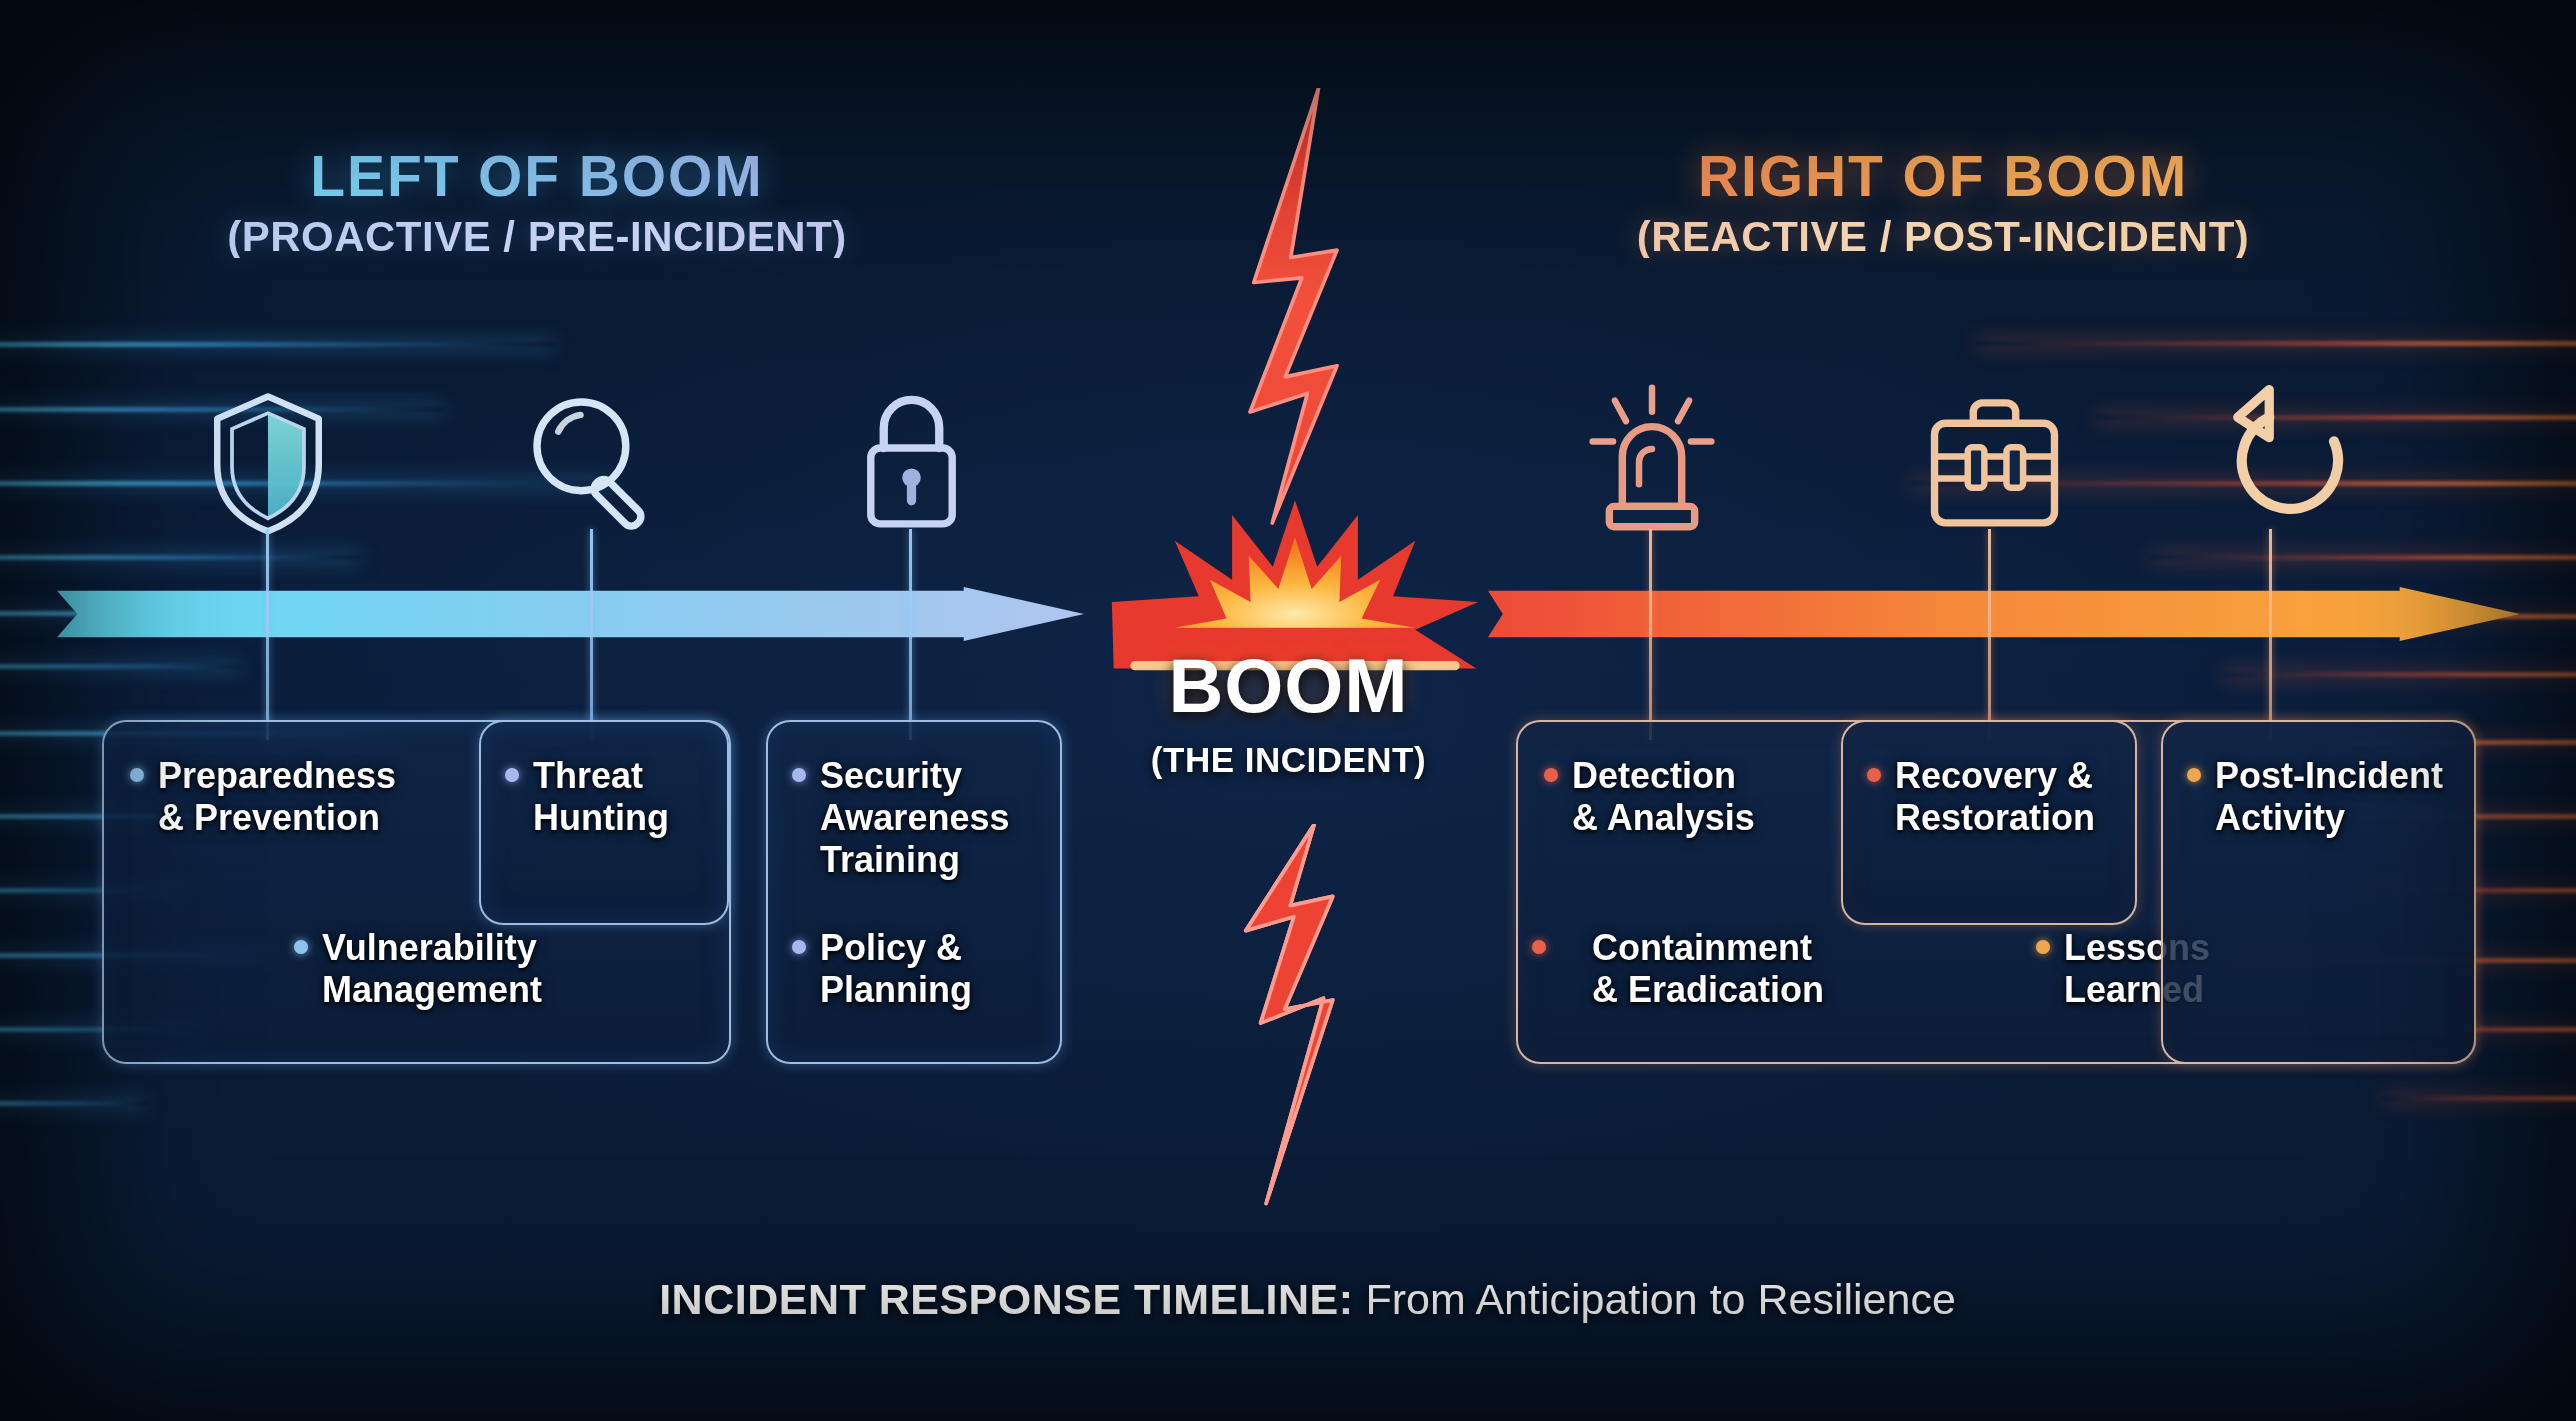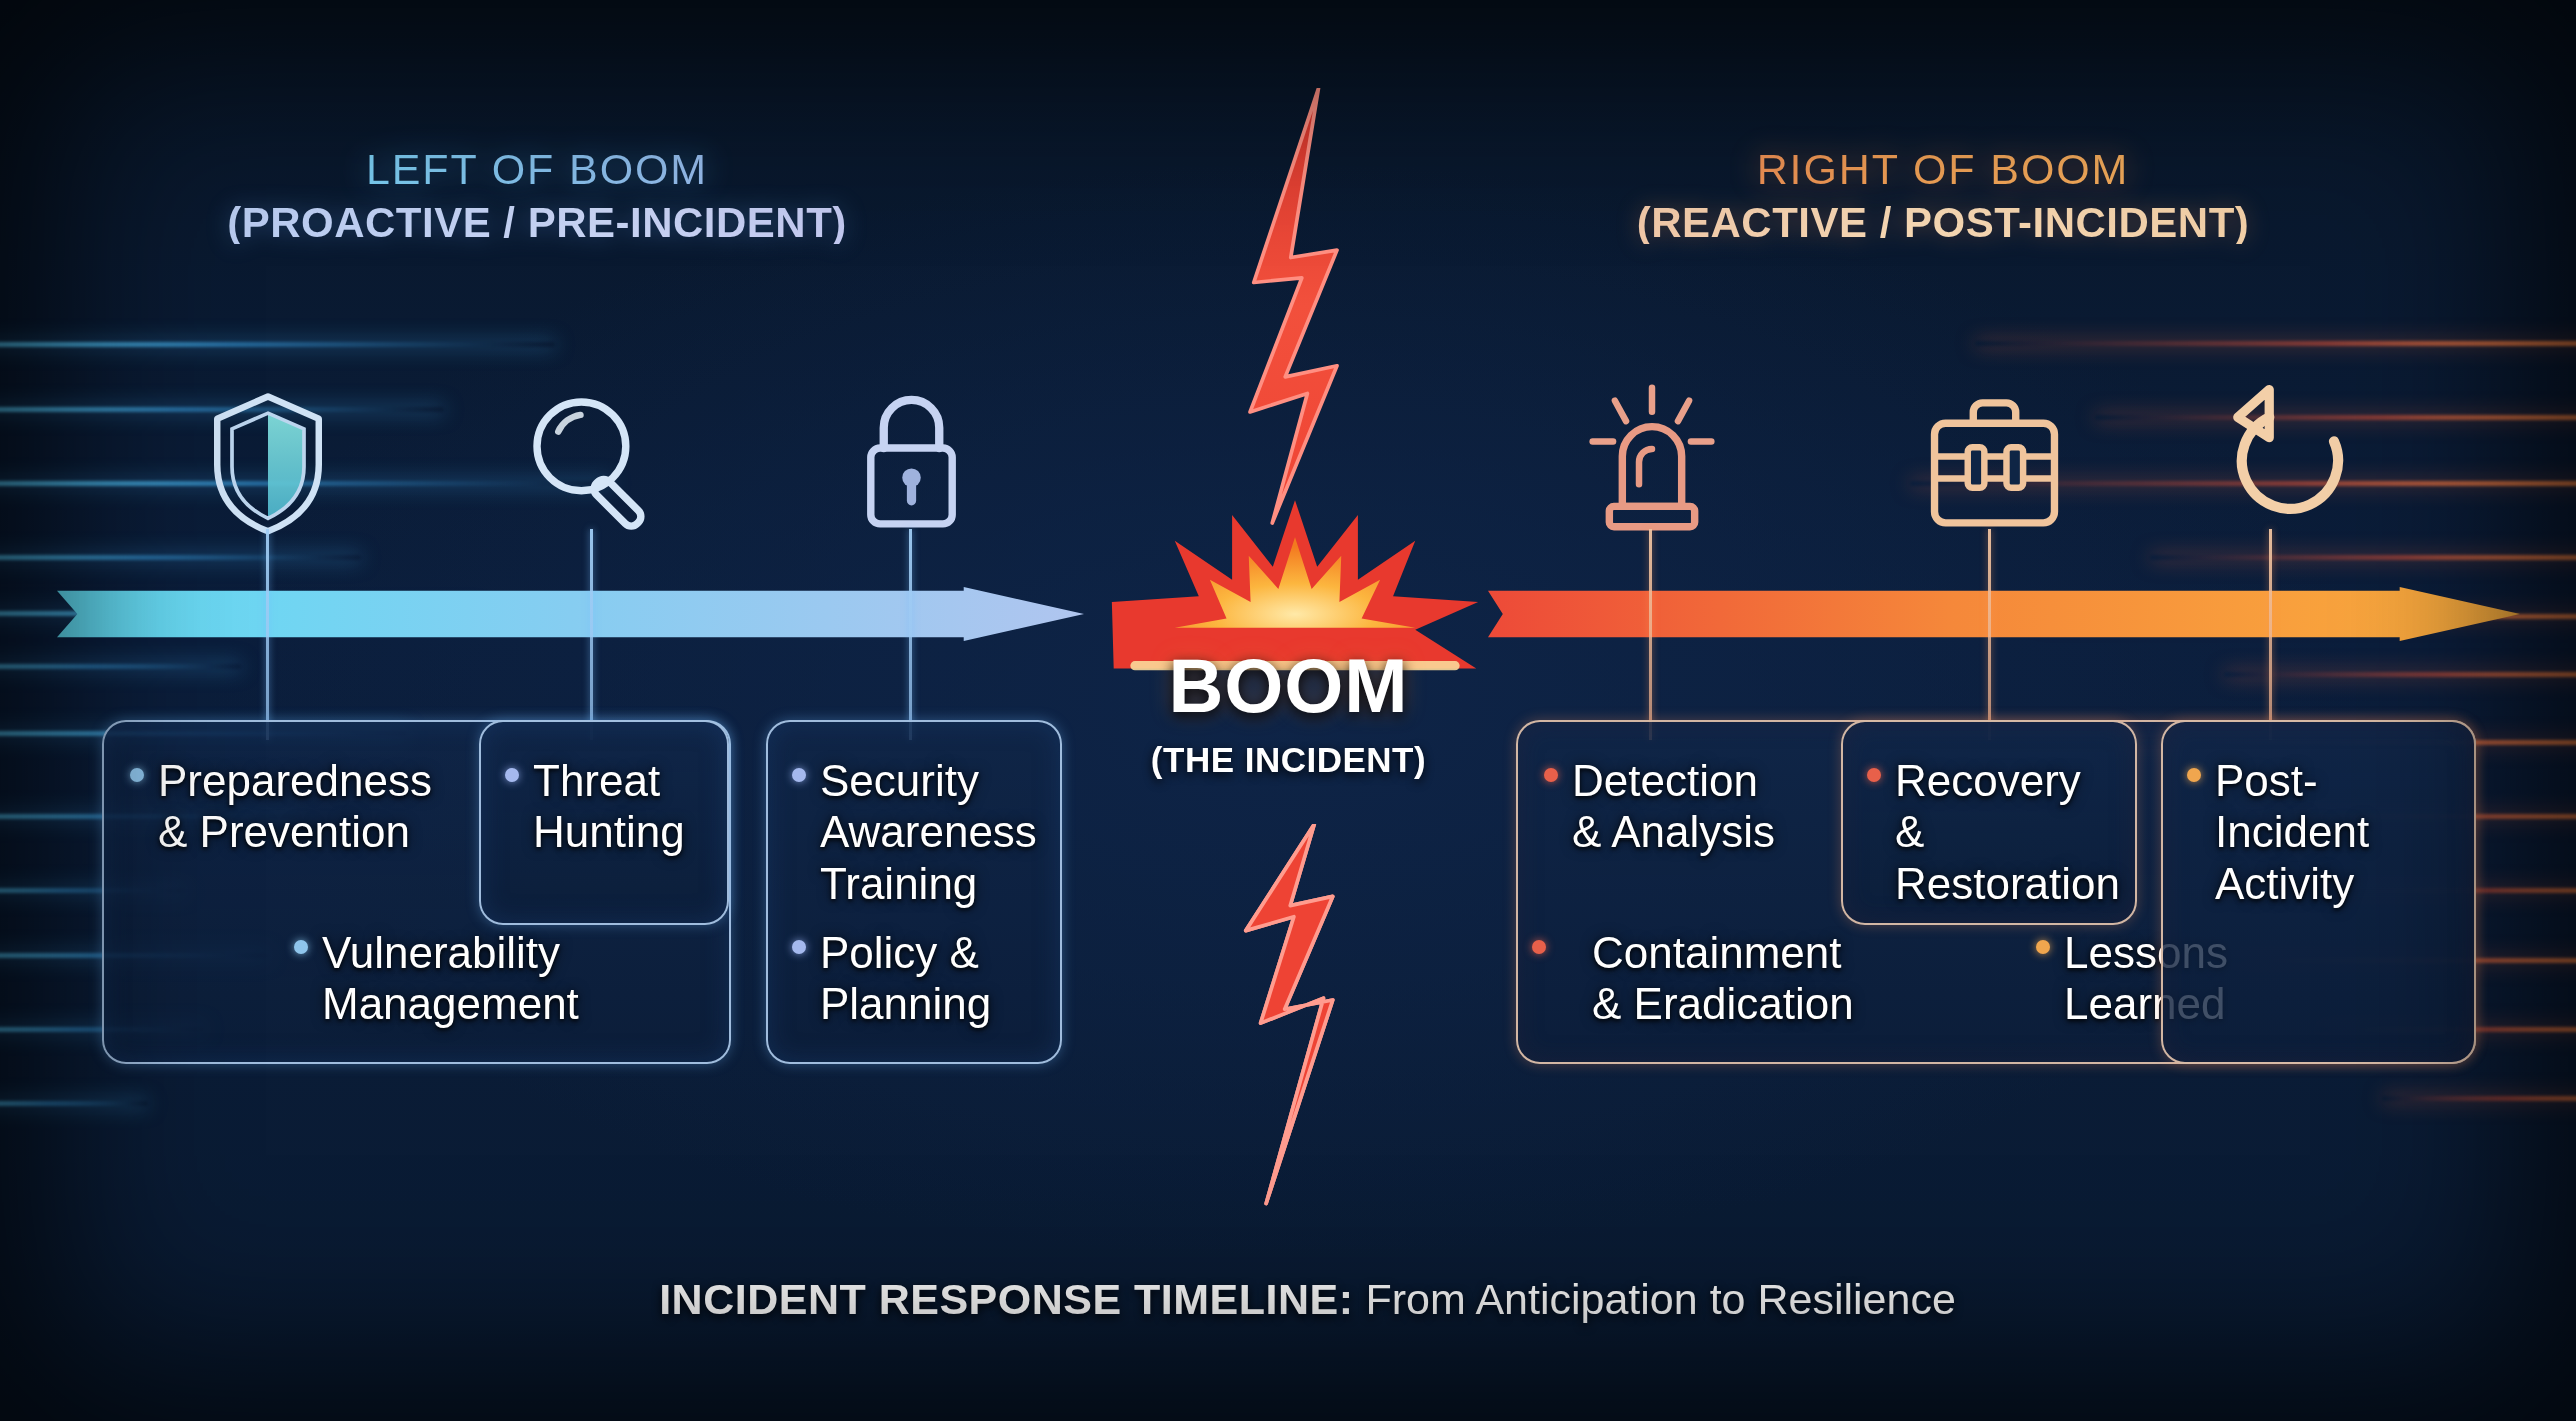--- a/index.html
+++ b/index.html
@@ -37,21 +37,21 @@
   }
   .streaks.right .streak {
     right:-37px;
     background:linear-gradient(270deg, rgba(255,140,70,.95) 0%, rgba(235,85,55,.55) 45%, rgba(180,50,40,0) 100%);
     box-shadow:0 0 20.4px rgba(255,110,60,.5);
   }
 
   
   .hdr { position:absolute; text-align:center; }
   .hdr .main {
-    font-size:43px; font-weight:normal; letter-spacing:1.9px;
+    font-size:57px; font-weight:bold; letter-spacing:1.9px;
     line-height:1.0;
     text-align:center;
   }
   .hdr .sub {
     font-size:42px; font-weight:bold; letter-spacing:0.5px;
     margin-top:11px; line-height:1.0;
   }
   .hdr.left .main {
     background:linear-gradient(90deg,#6fd8f7 0%,#8ac2ef 55%,#a9b8ee 100%);
     -webkit-background-clip:text; background-clip:text; color:transparent;
@@ -110,21 +110,21 @@
   .bullet-row { position:absolute; display:flex; align-items:flex-start; }
   .dot {
     width:14px; height:14px; border-radius:50%;
     margin-top:13px; margin-right:14px; flex:0 0 auto;
   }
   .dot.blue   { background:#8fc5ec; box-shadow:0 0 8.3px rgba(140,200,240,.8); }
   .dot.blue2  { background:#a5b9ee; box-shadow:0 0 8.3px rgba(150,175,240,.8); }
   .dot.red    { background:#e8604a; box-shadow:0 0 8.3px rgba(232,96,74,.8); }
   .dot.orange { background:#f0a64e; box-shadow:0 0 8.3px rgba(240,166,78,.8); }
   .btxt {
-    color:#fff; font-size:44px; font-weight:normal; line-height:1.17;
+    color:#fff; font-size:36px; font-weight:bold; line-height:1.17;
     text-shadow:0 1.9px 4.6px rgba(0,0,0,.95), 0 0 13px rgba(0,0,0,.7);
     white-space:pre-line;
   }
 
   
   #boom-burst { position:absolute; z-index:8; }
   #boom-title {
     position:absolute; z-index:9; text-align:center; width:389px;
     color:#fff; font-size:76px; font-weight:bold; letter-spacing:0.9px;
     text-shadow:0 3.7px 13px rgba(0,0,0,.95), 0 0 22px rgba(255,150,60,.35);

